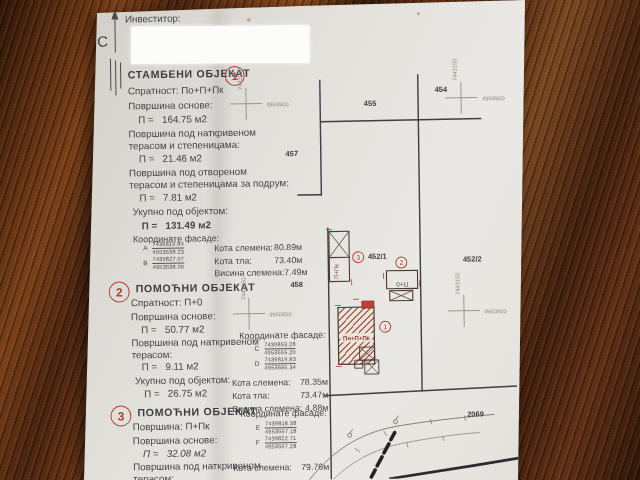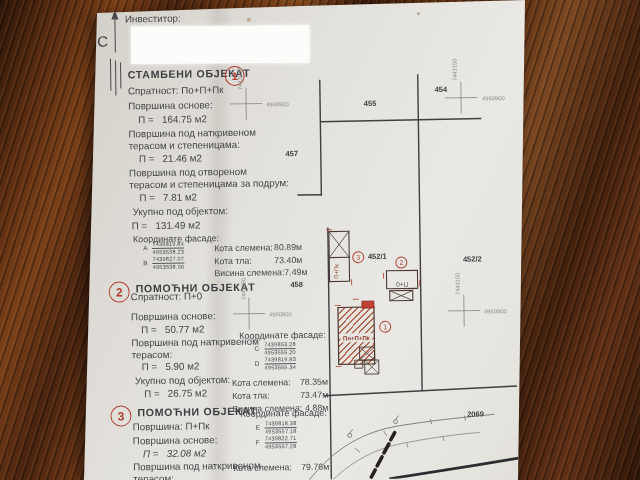--- a/index.html
+++ b/index.html
@@ -58,21 +58,21 @@
       <div class="t" style="left:130px;top:84px;">Спратност: По+П+Пк</div>
       <div class="t" style="left:130px;top:99px;">Површина основе:</div>
       <div class="t" style="left:140px;top:113px;">П =   164.75 м2</div>
       <div class="t" style="left:130px;top:127px;">Површина под наткривеном</div>
       <div class="t" style="left:130px;top:139px;">терасом и степеницама:</div>
       <div class="t" style="left:140px;top:152px;">П =   21.46 м2</div>
       <div class="t" style="left:130px;top:166px;">Површина под отвореном</div>
       <div class="t" style="left:130px;top:178px;">терасом и степеницама за подрум:</div>
       <div class="t" style="left:140px;top:191px;">П =   7.81 м2</div>
       <div class="t" style="left:133px;top:205px;">Укупно под објектом:</div>
-      <div class="t" style="left:132px;top:219px;">П =   131.49 м2</div>
+      <div class="t" style="left:142px;top:219px;font-weight:bold;">П =   131.49 м2</div>
       <div class="t small" style="left:133px;top:233px;">Координате фасаде:</div>
       <div class="cpair" style="left:143px;top:239px;">
         <span class="pl">A</span>
         <span class="pnums">
               <span class="ce">7439819.84</span>
               <span class="cn">4953538.23</span>
             </span>
       </div>
       <div class="cpair" style="left:143px;top:254px;">
         <span class="pl">B</span>
@@ -86,26 +86,26 @@
       </div>
       <div class="krow" style="left:214px;top:255px;width:88px;">
         <span>Кота тла:</span><span>73.40м</span>
       </div>
       <div class="krow" style="left:214px;top:267px;width:88px;">
         <span>Висина слемена:</span><span>7.49м</span>
       </div>
 
       <div class="circle-num c23" style="left:108px;top:279px;">2</div>
       <div class="t hdr" style="left:135px;top:281px;">ПОМОЋНИ ОБЈЕКАТ</div>
-      <div class="t" style="left:130px;top:290px;">Спратност: П+0</div>
+      <div class="t" style="left:130px;top:296px;">Спратност: П+0</div>
       <div class="t" style="left:130px;top:310px;">Површина основе:</div>
       <div class="t" style="left:140px;top:323px;">П =   50.77 м2</div>
       <div class="t" style="left:130px;top:336px;">Површина под наткривеном</div>
       <div class="t" style="left:130px;top:348px;">терасом:</div>
-      <div class="t" style="left:140px;top:360px;">П =   5.90 м2</div>
+      <div class="t" style="left:140px;top:360px;">П =   9.11 м2</div>
       <div class="t" style="left:133px;top:374px;">Укупно под објектом:</div>
       <div class="t" style="left:142px;top:387px;">П =   26.75 м2</div>
       <div class="t small" style="left:238px;top:331px;">Координате фасаде:</div>
       <div class="cpair" style="left:253px;top:341px;">
         <span class="pl">C</span>
         <span class="pnums">
               <span class="ce">7439853.28</span>
               <span class="cn">4953555.20</span>
             </span>
       </div>

